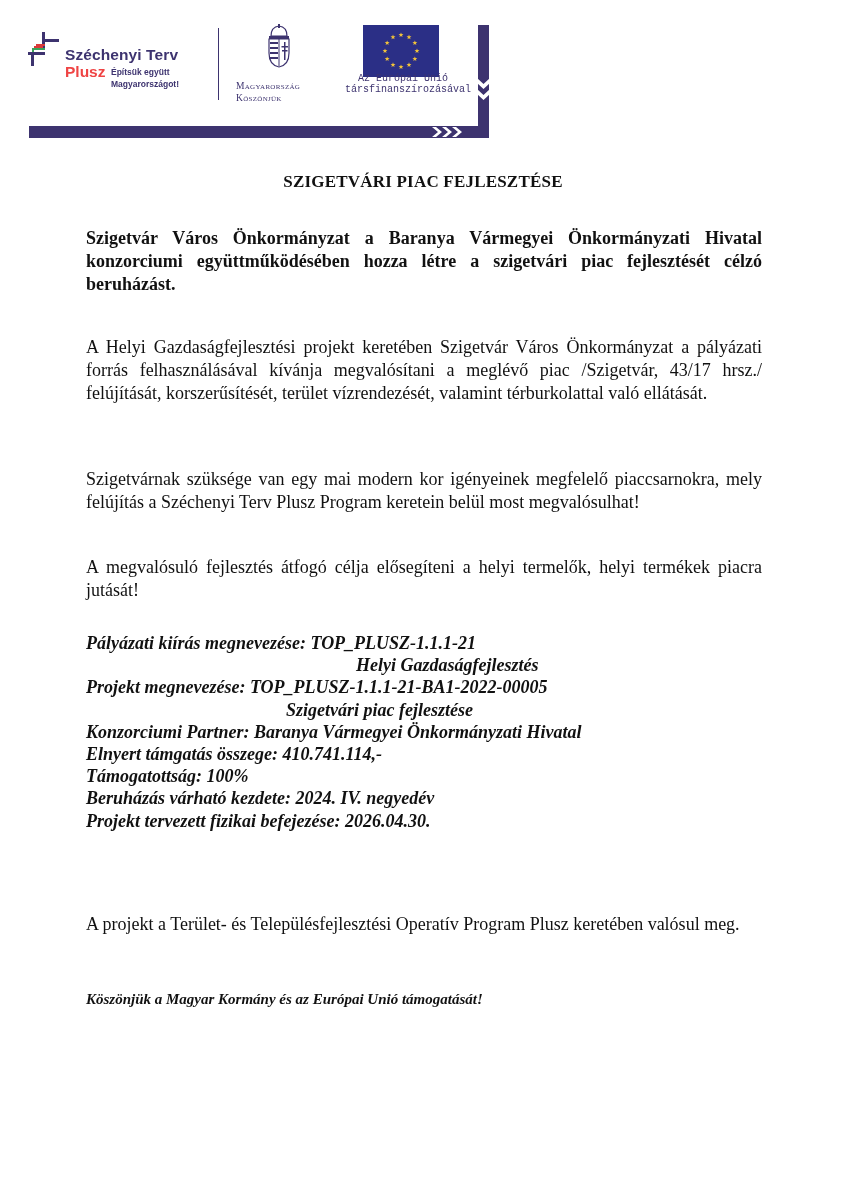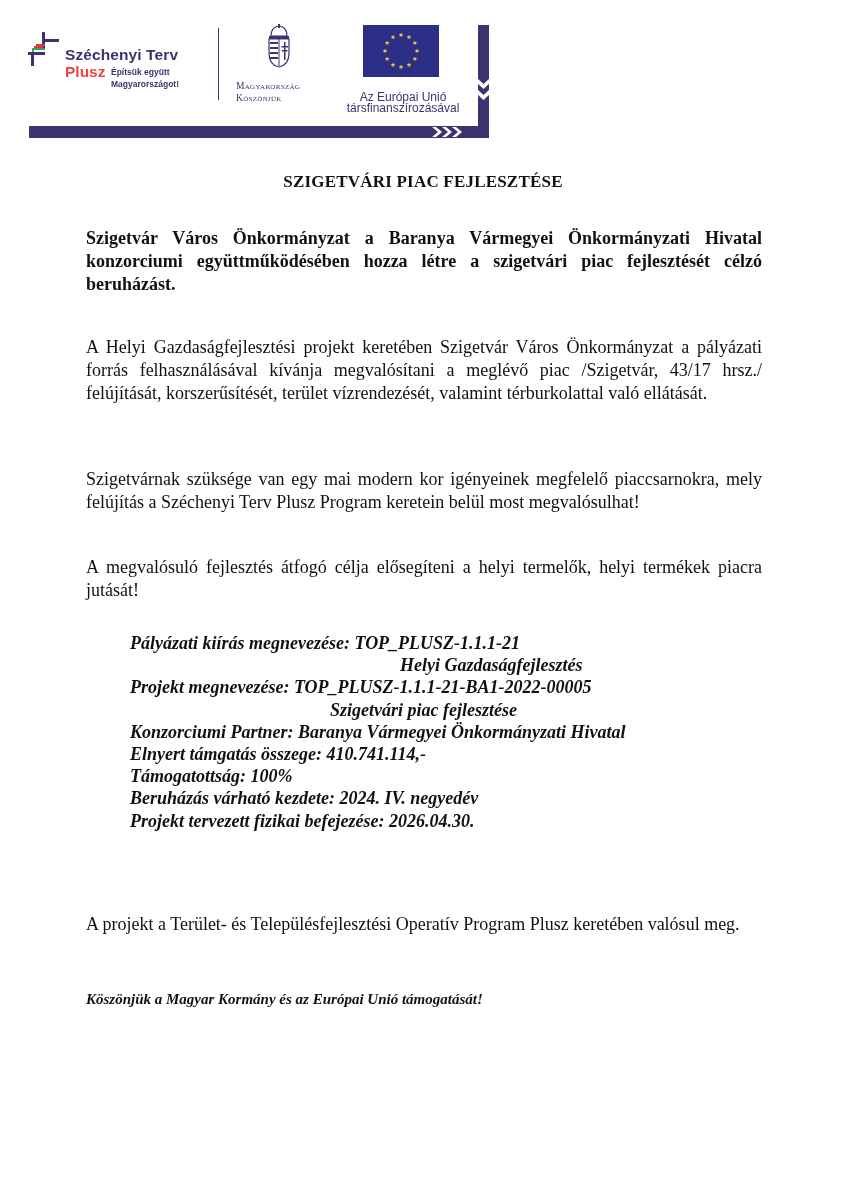--- a/index.html
+++ b/index.html
@@ -44,43 +44,43 @@
       position: absolute; left: 218px; top: 28px; width: 1px; height: 72px; background: #3d336f;
     }
     .coat { position: absolute; left: 266px; top: 24px; width: 26px; height: 44px; }
     .gov-text {
       position: absolute; left: 236px; top: 80px; width: 90px; text-align: left;
       font-family: "Liberation Serif", serif; color: #3d336f; font-size: 9.5px;
       line-height: 12px; letter-spacing: 0.3px; font-variant: small-caps;
     }
     .eu-flag { position: absolute; left: 363px; top: 25px; width: 76px; height: 52px; }
     .eu-text {
-      position: absolute; left: 345px; top: 92px; width: 116px; text-align: center;
-      font-family: Liberation Sans, sans-serif; color: #3d336f; font-size: 12px;
+      position: absolute; left: 345px; top: 73px; width: 116px; text-align: center;
+      font-family: Liberation Mono, monospace; color: #3d336f; font-size: 10px;
       line-height: 11px; white-space: nowrap;
     }
 
     
     .doc-title {
       position: absolute; left: 0; top: 172px; width: 846px; text-align: center;
       font-weight: bold; font-size: 17px; letter-spacing: 0.2px;
     }
     .para {
       position: absolute; left: 86px; width: 676px;
       font-size: 18px; line-height: 23px; text-align: justify; text-align-last: left;
     }
     .p1 { top: 227px; font-weight: bold; }
     .p2 { top: 336px; }
     .p3 { top: 468px; }
     .p4 { top: 556px; }
     .details {
       position: absolute; left: 86px; top: 632px; width: 690px;
       font-style: italic; font-weight: bold; font-size: 18px; line-height: 22.2px;
     }
-    .details .row { white-space: nowrap; margin-left: 44px; }
+    .details .row { white-space: nowrap; }
     .details .indent-1 { padding-left: 270px; }
     .details .indent-2 { padding-left: 200px; }
     .p5 { top: 913px; }
     .thanks {
       position: absolute; left: 86px; top: 988px; width: 690px;
       font-style: italic; font-weight: bold; font-size: 15px; line-height: 23px;
     }
   </style>
 </head>
 <body>

